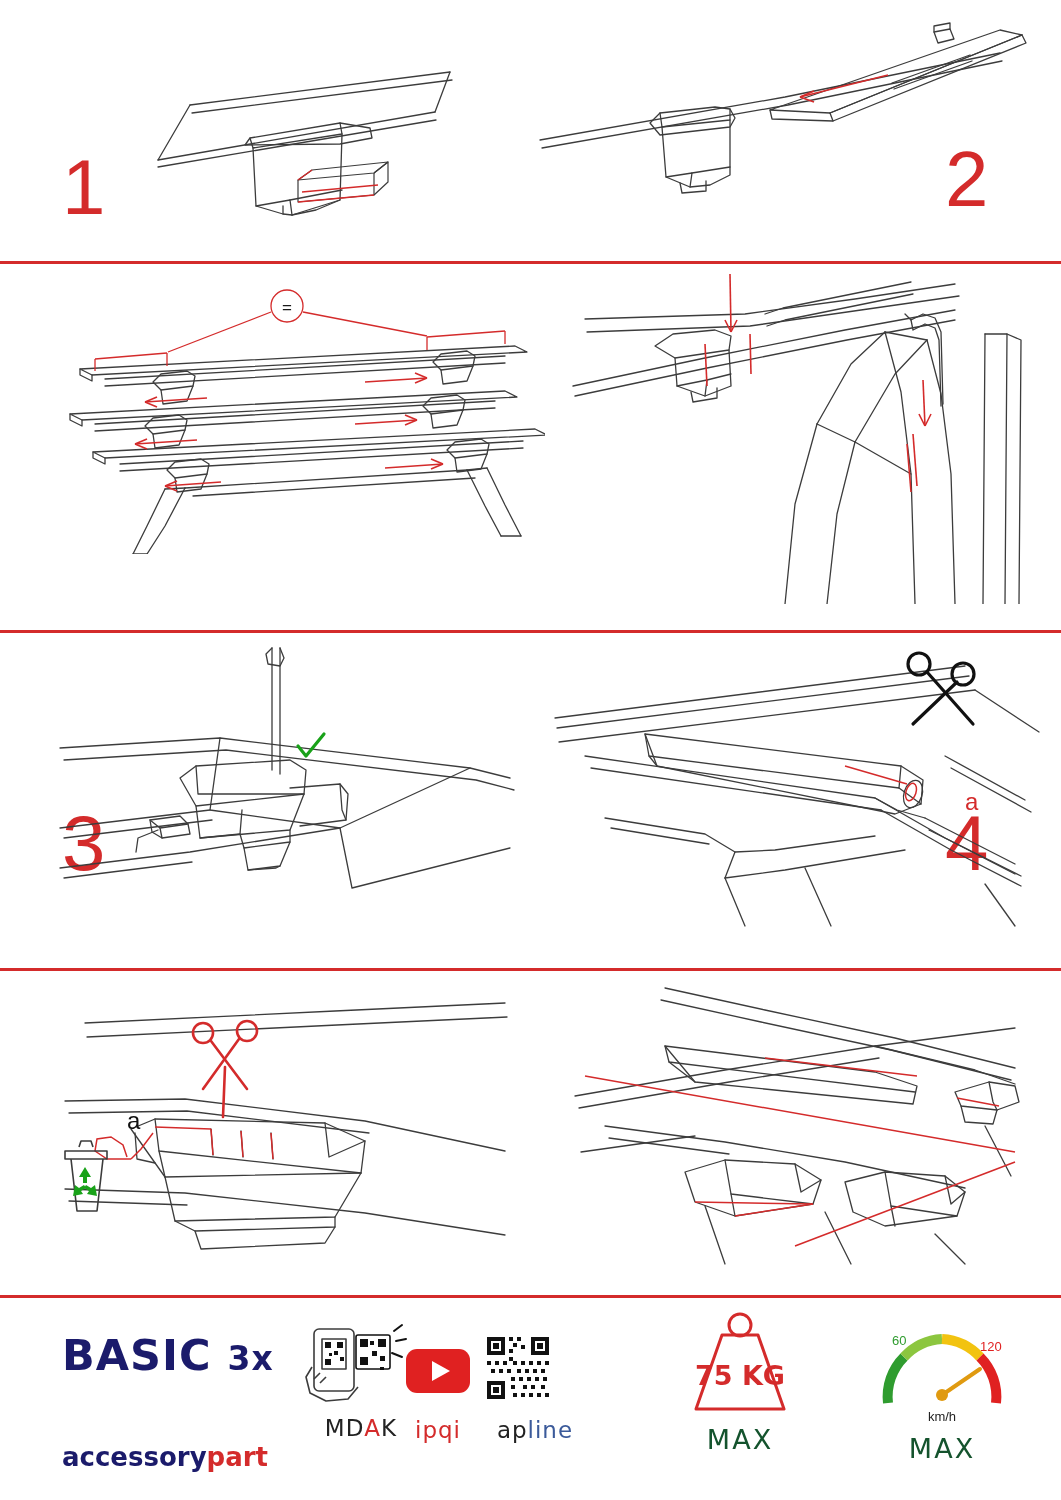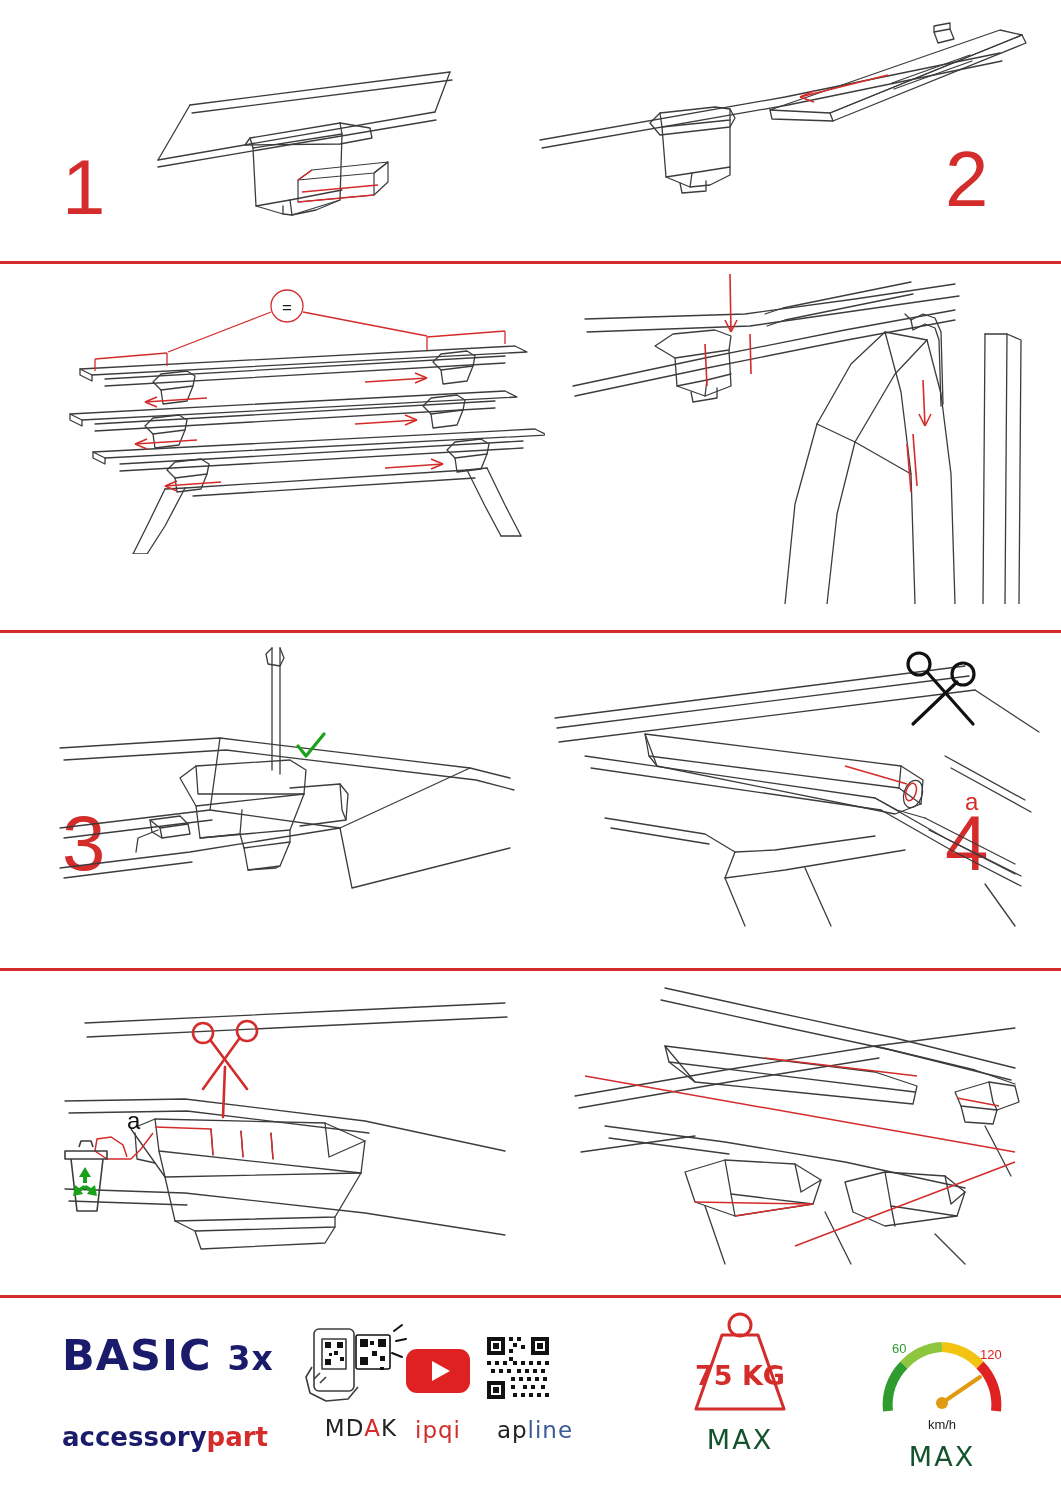--- a/index.html
+++ b/index.html
@@ -79,21 +79,21 @@
     white-space: nowrap;
   }
   .brand-basic .x {
     font-size: 33px;
   }
   .brand-accessory {
     font-family: "DejaVu Sans", sans-serif;
     font-weight: bold;
     font-size: 26px;
     line-height: 34px;
-    margin-top: 36px;
+    margin-top: 56px;
     white-space: nowrap;
   }
   .brand-accessory .a1 { color: #1b1b6b; }
   .brand-accessory .a2 { color: #d42b2b; }
 
   .mini-logo {
     position: absolute;
     text-align: center;
     font-family: "DejaVu Sans", sans-serif;
   }
@@ -632,21 +632,21 @@
       <svg width="160" height="115" viewBox="0 0 160 115">
         <g fill="none" stroke="#d42b2b" stroke-width="3" stroke-linejoin="round">
           <path d="M62 30 L98 30 L124 104 L36 104 Z"></path>
           <circle cx="80" cy="20" r="11"></circle>
         </g>
         <text x="80" y="80" text-anchor="middle" class="weight-text">75 KG</text>
       </svg>
       <div class="max-text">MAX</div>
     </div>
 
-    <div class="max-block" style="left:862px;top:24px;width:160px;">
+    <div class="max-block" style="left:862px;top:16px;width:160px;">
       <svg width="160" height="118" viewBox="0 0 160 118">
         <g fill="none" stroke-width="10" stroke-linecap="butt">
           <path d="M26 92 A56 56 0 0 1 42 46" stroke="#2f9c2f"></path>
           <path d="M42 46 A56 56 0 0 1 80 28" stroke="#8cc63f"></path>
           <path d="M80 28 A56 56 0 0 1 118 46" stroke="#f2c310"></path>
           <path d="M118 46 A56 56 0 0 1 134 92" stroke="#e02121"></path>
         </g>
         <g fill="none" stroke="#e09a10" stroke-width="4" stroke-linecap="round">
           <path d="M80 84 L118 58"></path>
         </g>

